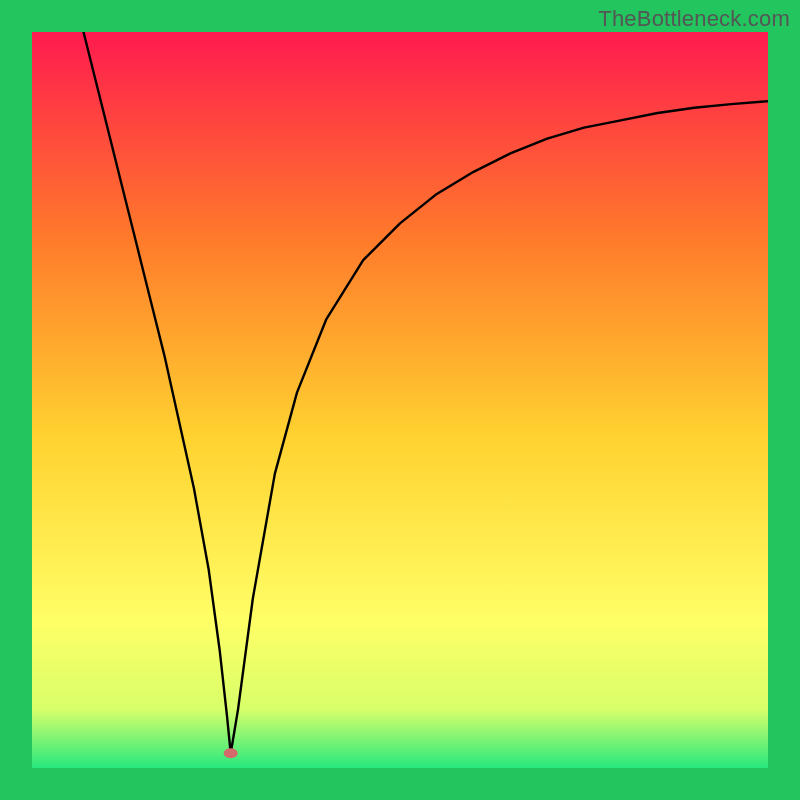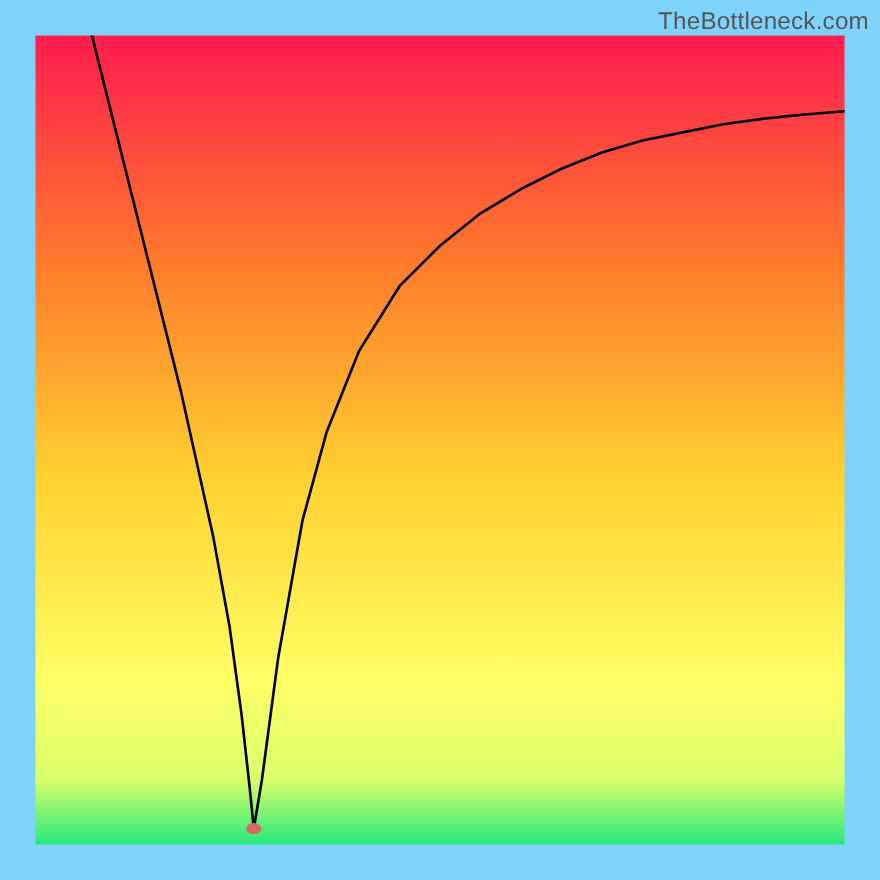--- a/index.html
+++ b/index.html
@@ -8,21 +8,21 @@
     width: 800px;
     height: 800px;
     overflow: hidden;
     background: #000;
     font-family: Arial, Helvetica, sans-serif;
   }
   .frame {
     position: relative;
     width: 800px;
     height: 800px;
-    background: #7dd3fc;
+    background: #22c55e;
   }
   .plot {
     position: absolute;
     left: 32px;
     top: 32px;
     width: 736px;
     height: 736px;
     overflow: hidden;
   }
   .watermark {

